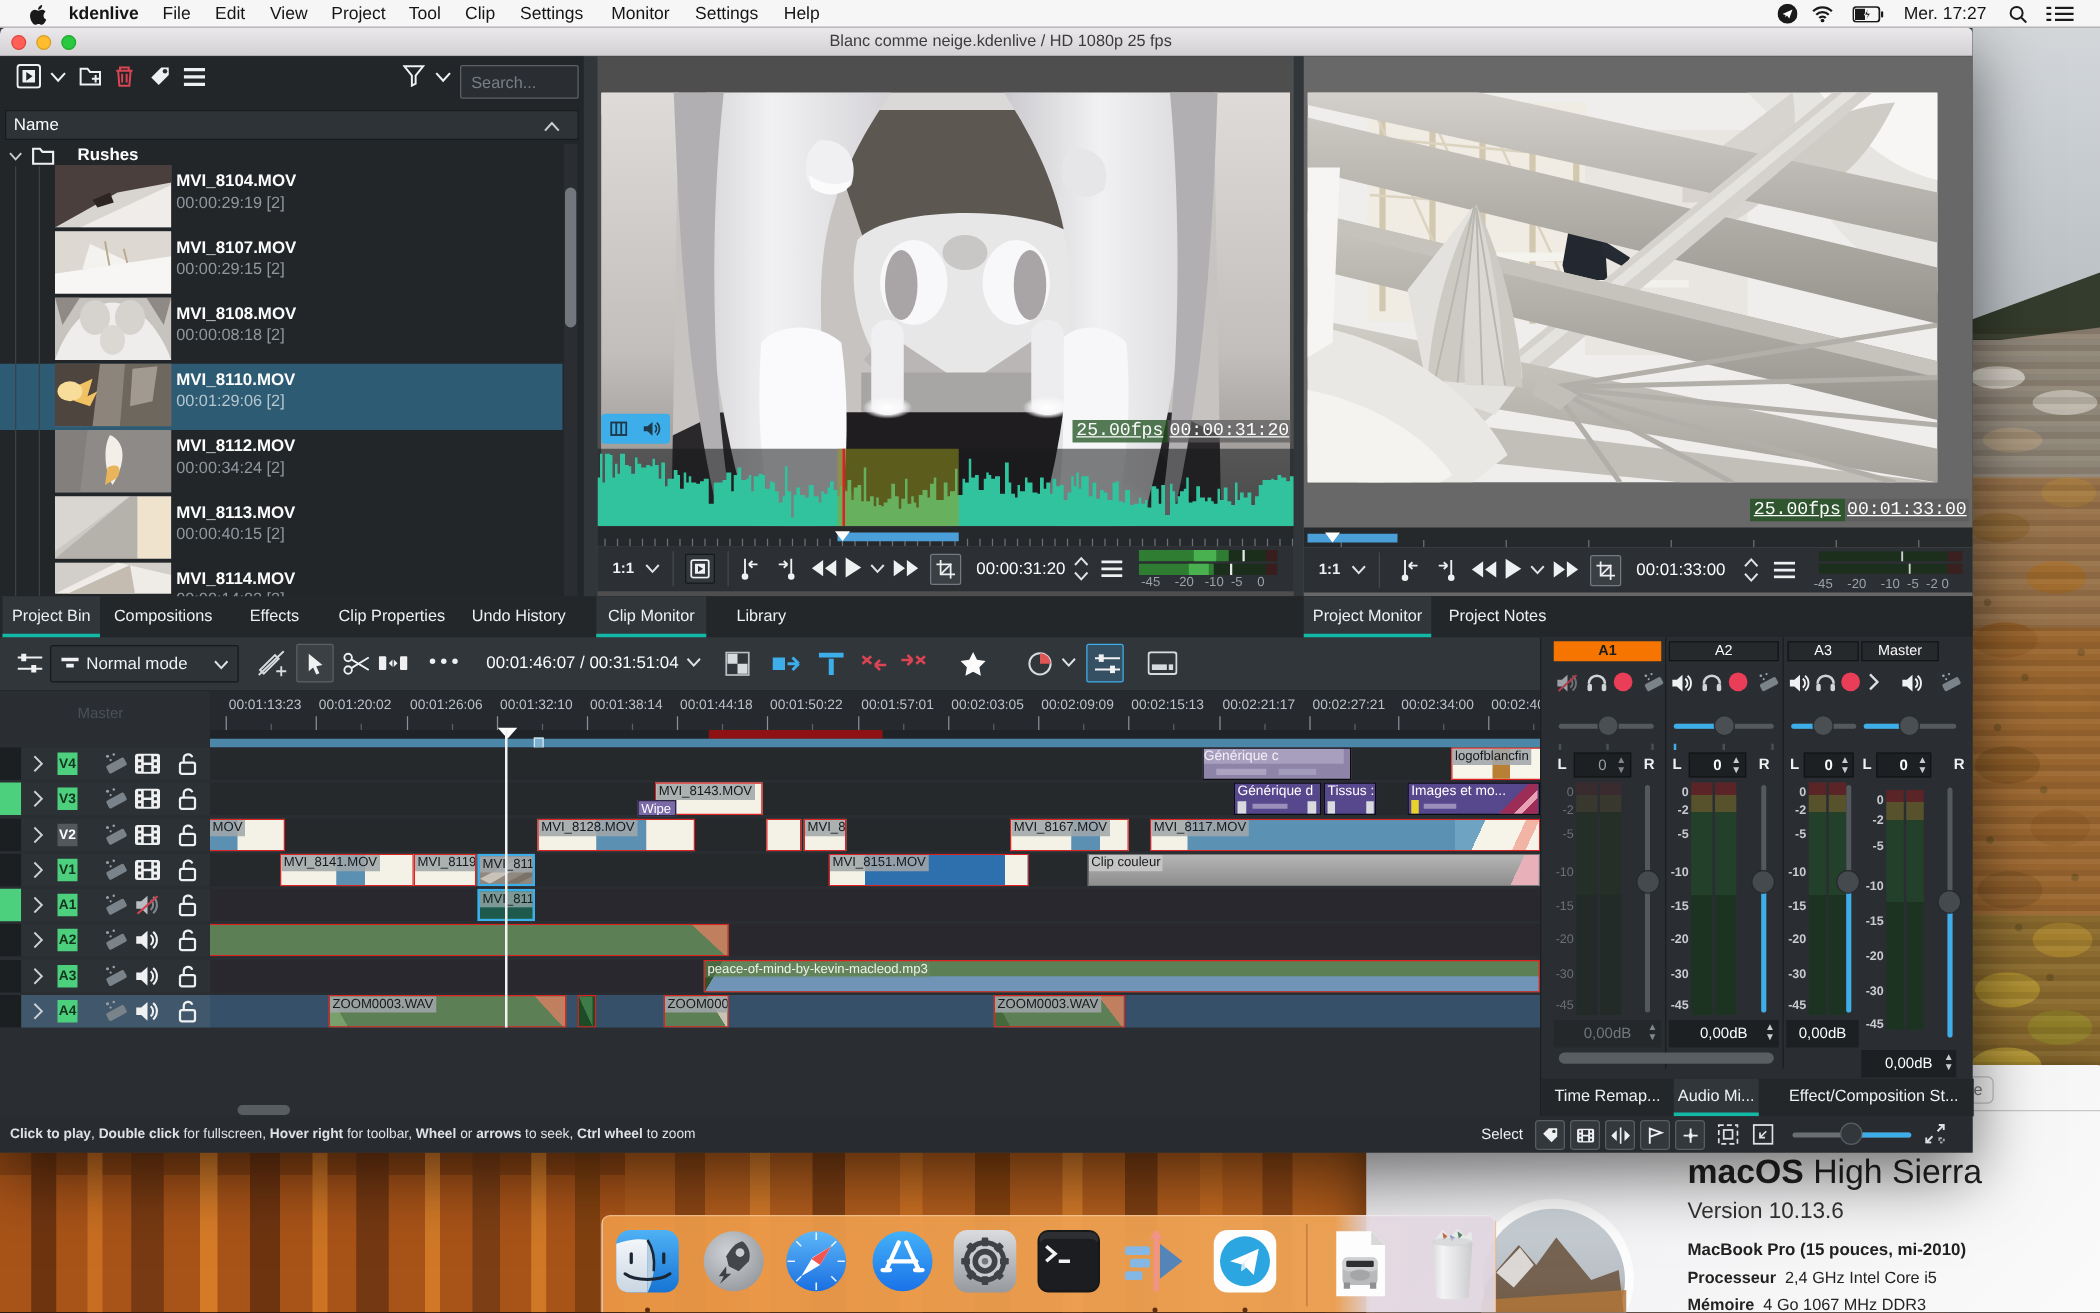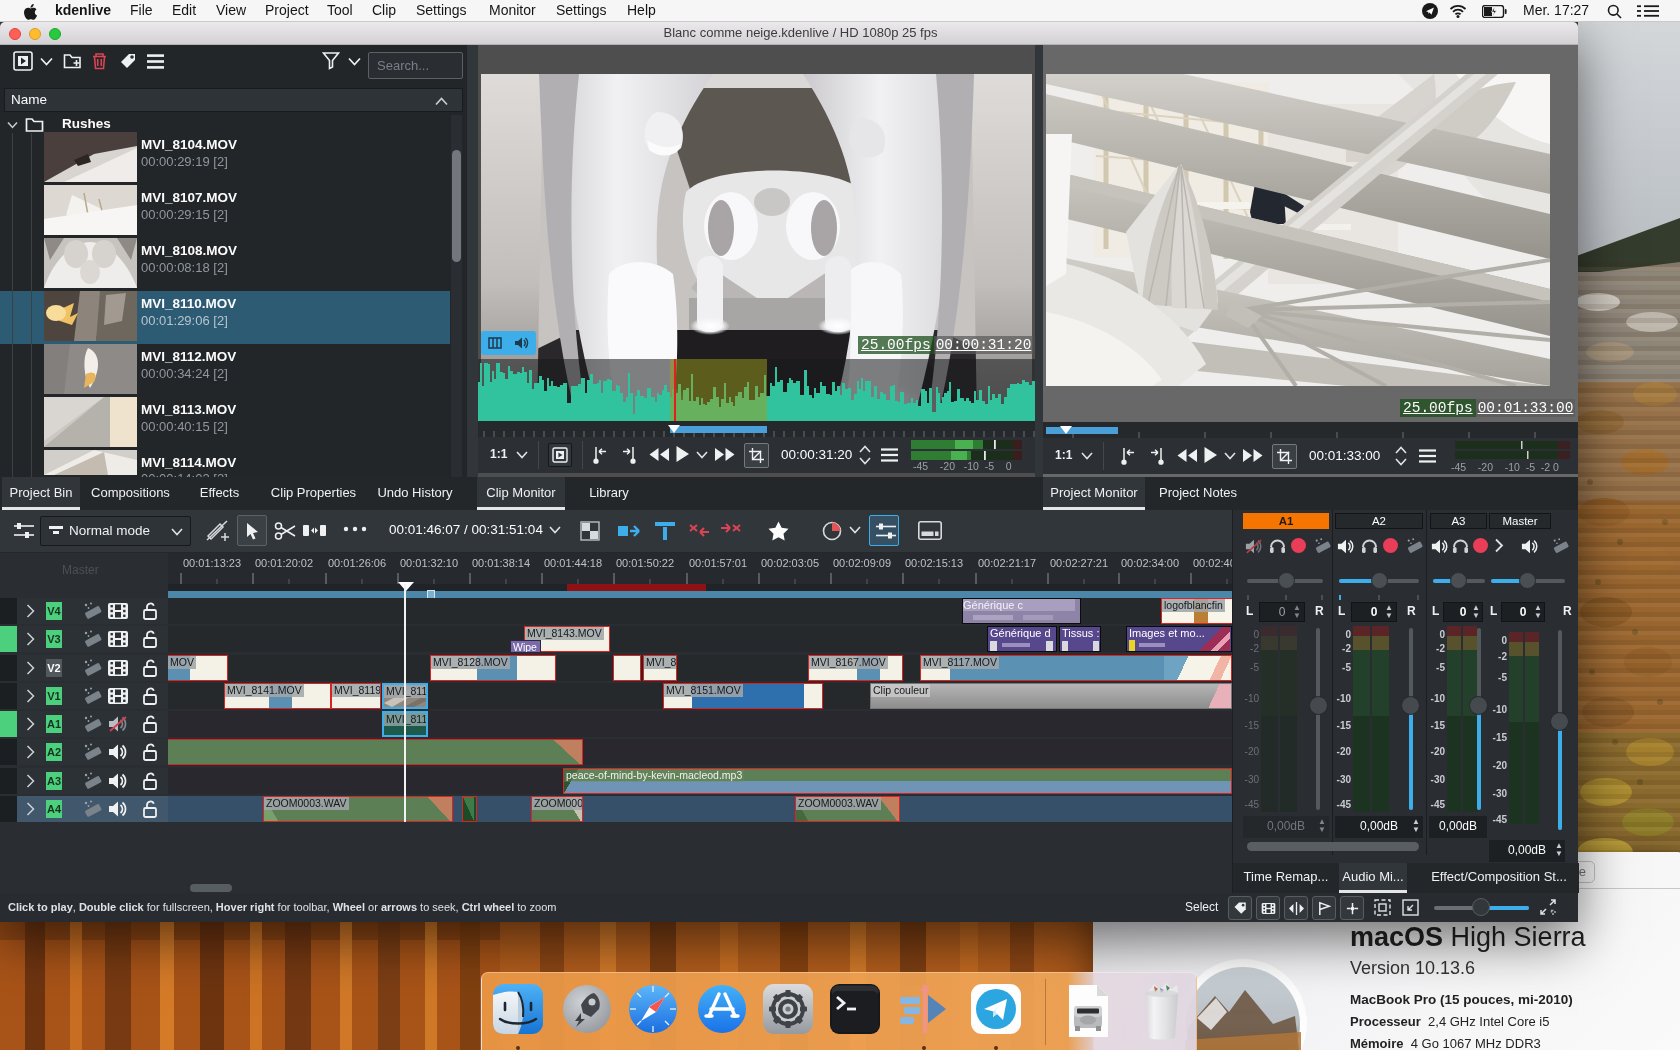--- a/index.html
+++ b/index.html
@@ -22,21 +22,21 @@
 
 #bin{position:absolute;left:0;top:23px;width:467px;height:432px;background:#232629;}
 .binrow{position:absolute;left:0;width:450px;height:53px;color:#fcfcfc;}
 .binrow .nm{position:absolute;left:141px;top:5px;font-size:13.5px;font-weight:bold;}
 .binrow .dur{position:absolute;left:141px;top:22px;font-size:13px;color:#8f979e;}
 .binrow .th{position:absolute;left:44px;top:0;width:93px;height:50px;overflow:hidden;background:#777;}
 .tbi{position:absolute;top:6px;}
 
 .tabbar{position:absolute;height:33px;background:#24272a;}
 .tab{position:absolute;top:0;height:33px;color:#eff0f1;font-size:13px;text-align:center;line-height:31px;white-space:nowrap;}
-.tab.on{background:#31363b;border-bottom:3px solid #e5e5e5;}
+.tab.on{background:#31363b;border-bottom:3px solid #14b8a6;}
 
 .mctrl{position:absolute;height:36px;background:#2c3034;}
 
 .clip{position:absolute;height:26px;border:1px solid #d22;overflow:hidden;font-size:11px;color:#111;}
 .clip .lbl{position:absolute;left:0;top:0;background:rgba(160,166,170,.88);color:#16191c;padding:0 2px;height:13px;line-height:13px;white-space:nowrap;font-size:10.5px;}
 .pclip{position:absolute;height:26px;background:#69589c;border:1px solid #2c2641;color:#fff;font-size:11px;overflow:hidden;white-space:nowrap;}
 .trkhead{position:absolute;left:17px;width:151px;height:26px;background:#2c3136;}
 .thname{position:absolute;left:29px;top:4px;width:16px;height:18px;background:#4cd07d;color:#15341f;font-size:11px;font-weight:bold;text-align:center;line-height:18px;}
 .trow{position:absolute;left:168px;width:1064px;height:26px;overflow:hidden;}
 .vtrk{background:#26292c;}

